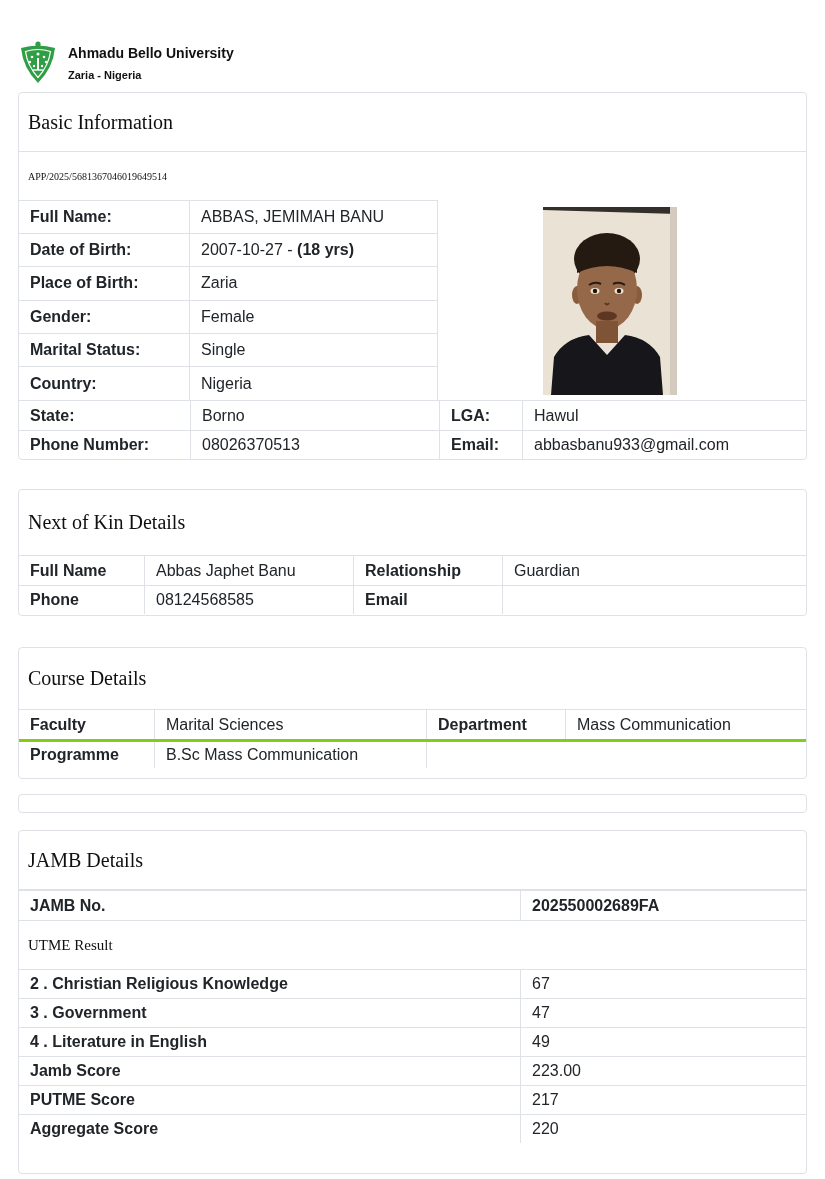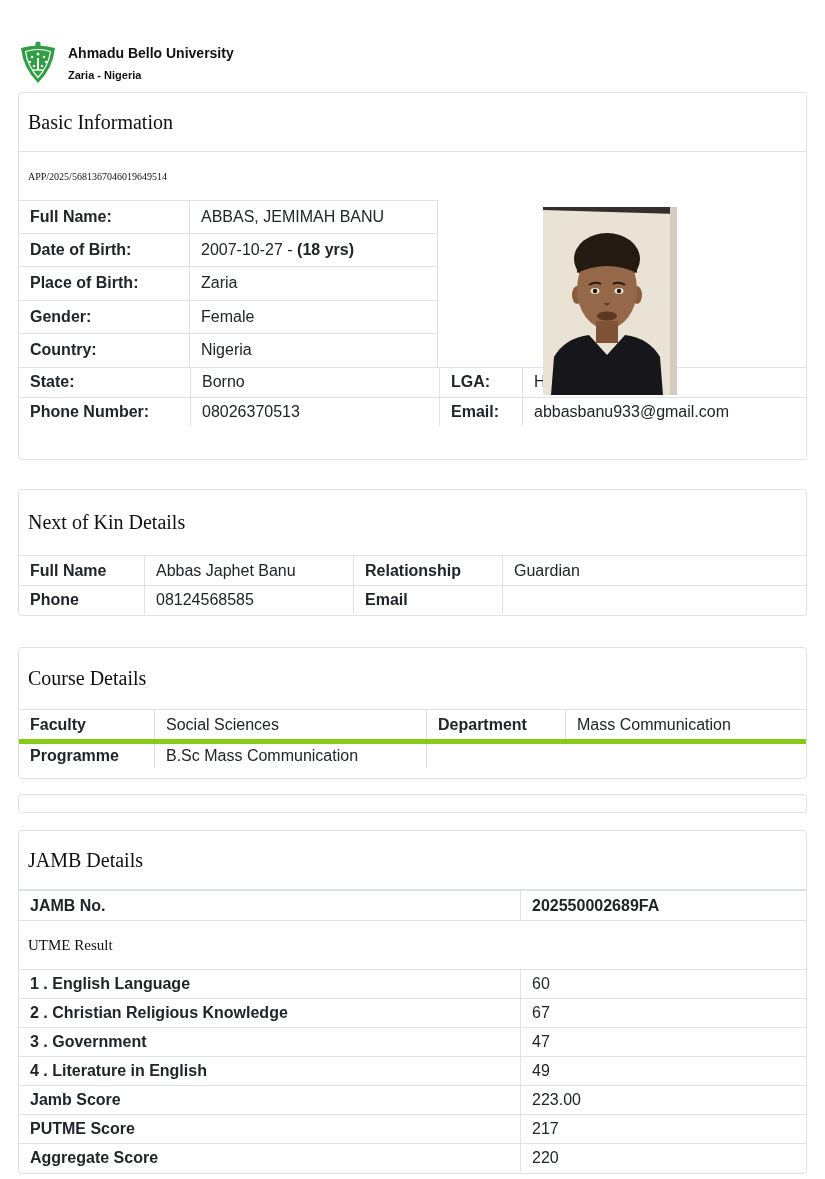--- a/index.html
+++ b/index.html
@@ -44,21 +44,21 @@
   
   .card-nok { margin-top:29px; height:127px; }
   .card-nok .card-title { height:66px; }
   .nok-row { display:grid; grid-template-columns:126px 209px 149px 1fr; height:29px; }
   .nok-row + .nok-row { border-top:1px solid #dee2e6; }
 
   
   .card-course { margin-top:31px; height:132px; }
   .card-course .card-title { height:62px; }
   .course-row1 { display:grid; grid-template-columns:136px 272px 139px 1fr; height:29px; }
-  .course-row2 { display:grid; grid-template-columns:136px 272px 1fr; height:29px; border-top:5px solid #84cc16; }
+  .course-row2 { display:grid; grid-template-columns:136px 272px 1fr; height:29px; border-top:3px solid #84cc16; }
 
   
   .empty-strip { margin-top:15px; height:19px; }
 
   
   .card-jamb { margin-top:17px; height:344px; }
   .card-jamb .card-title { height:59px; }
   .trow { display:grid; grid-template-columns:502px 1fr; border-top:1px solid #dee2e6; }
   .trow:first-of-type { border-top:none; }
   .trow-no { height:30px; }
@@ -113,20 +113,24 @@
           <span>2007-10-27 -</span>&nbsp;<span class="lbl">(18 yrs)</span>
         </div>
       </div>
       <div class="bi-row">
         <div class="cell lbl bdr">Place of Birth:</div>
         <div class="cell">Zaria</div>
       </div>
       <div class="bi-row">
         <div class="cell lbl bdr">Gender:</div>
         <div class="cell">Female</div>
+      </div>
+      <div class="bi-row">
+        <div class="cell lbl bdr">Marital Status:</div>
+        <div class="cell">Single</div>
       </div>
       <div class="bi-row">
         <div class="cell lbl bdr">Country:</div>
         <div class="cell">Nigeria</div>
       </div>
     </div>
 
     <div class="row4 row-state">
       <div class="cell lbl bdr">State:</div>
       <div class="cell bdr">Borno</div>
@@ -174,21 +178,21 @@
       <div class="cell lbl bdr">Phone</div>
       <div class="cell bdr">08124568585</div>
       <div class="cell lbl bdr">Email</div>
     </div>
   </section>
 
   <section class="card card-course">
     <div class="card-title">Course Details</div>
     <div class="course-row1">
       <div class="cell lbl bdr">Faculty</div>
-      <div class="cell bdr">Social Sciences</div>
+      <div class="cell bdr">Marital Sciences</div>
       <div class="cell lbl bdr">Department</div>
       <div class="cell">Mass Communication</div>
     </div>
     <div class="course-row2">
       <div class="cell lbl bdr">Programme</div>
       <div class="cell bdr">B.Sc Mass Communication</div>
       <div class="cell"></div>
     </div>
   </section>
 
@@ -198,24 +202,20 @@
     <div class="card-title">JAMB Details</div>
 
     <div class="trow trow-no">
       <div class="cell lbl bdr">JAMB No.</div>
       <div class="cell lbl">202550002689FA</div>
     </div>
 
     <div class="utme-row">UTME Result</div>
 
     <div class="trow trow-sub">
-      <div class="cell lbl bdr">1 . English Language</div>
-      <div class="cell">60</div>
-    </div>
-    <div class="trow trow-sub">
       <div class="cell lbl bdr">2 . Christian Religious Knowledge</div>
       <div class="cell">67</div>
     </div>
     <div class="trow trow-sub">
       <div class="cell lbl bdr">3 . Government</div>
       <div class="cell">47</div>
     </div>
     <div class="trow trow-sub">
       <div class="cell lbl bdr">4 . Literature in English</div>
       <div class="cell">49</div>

